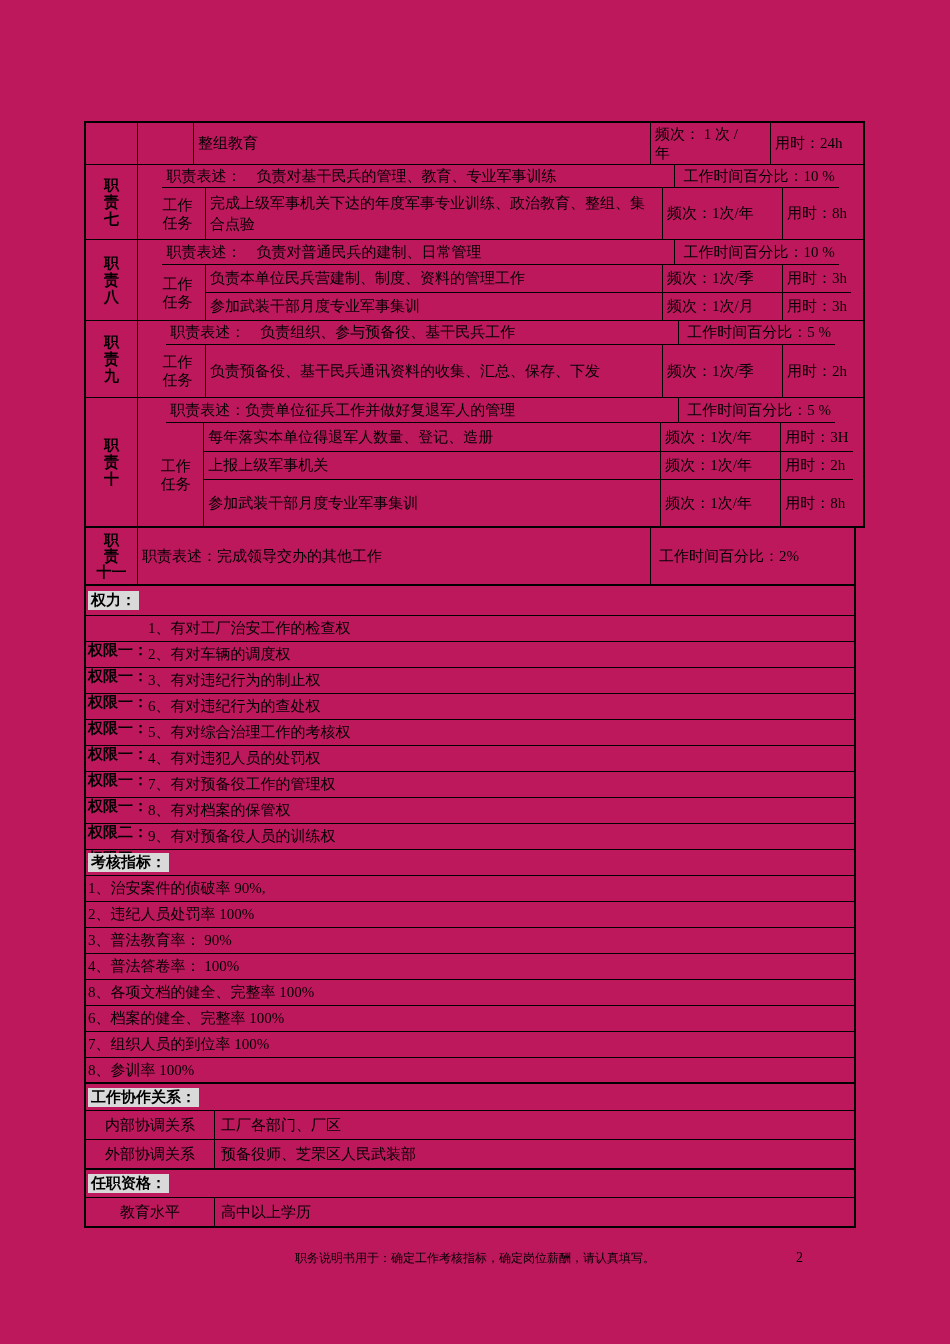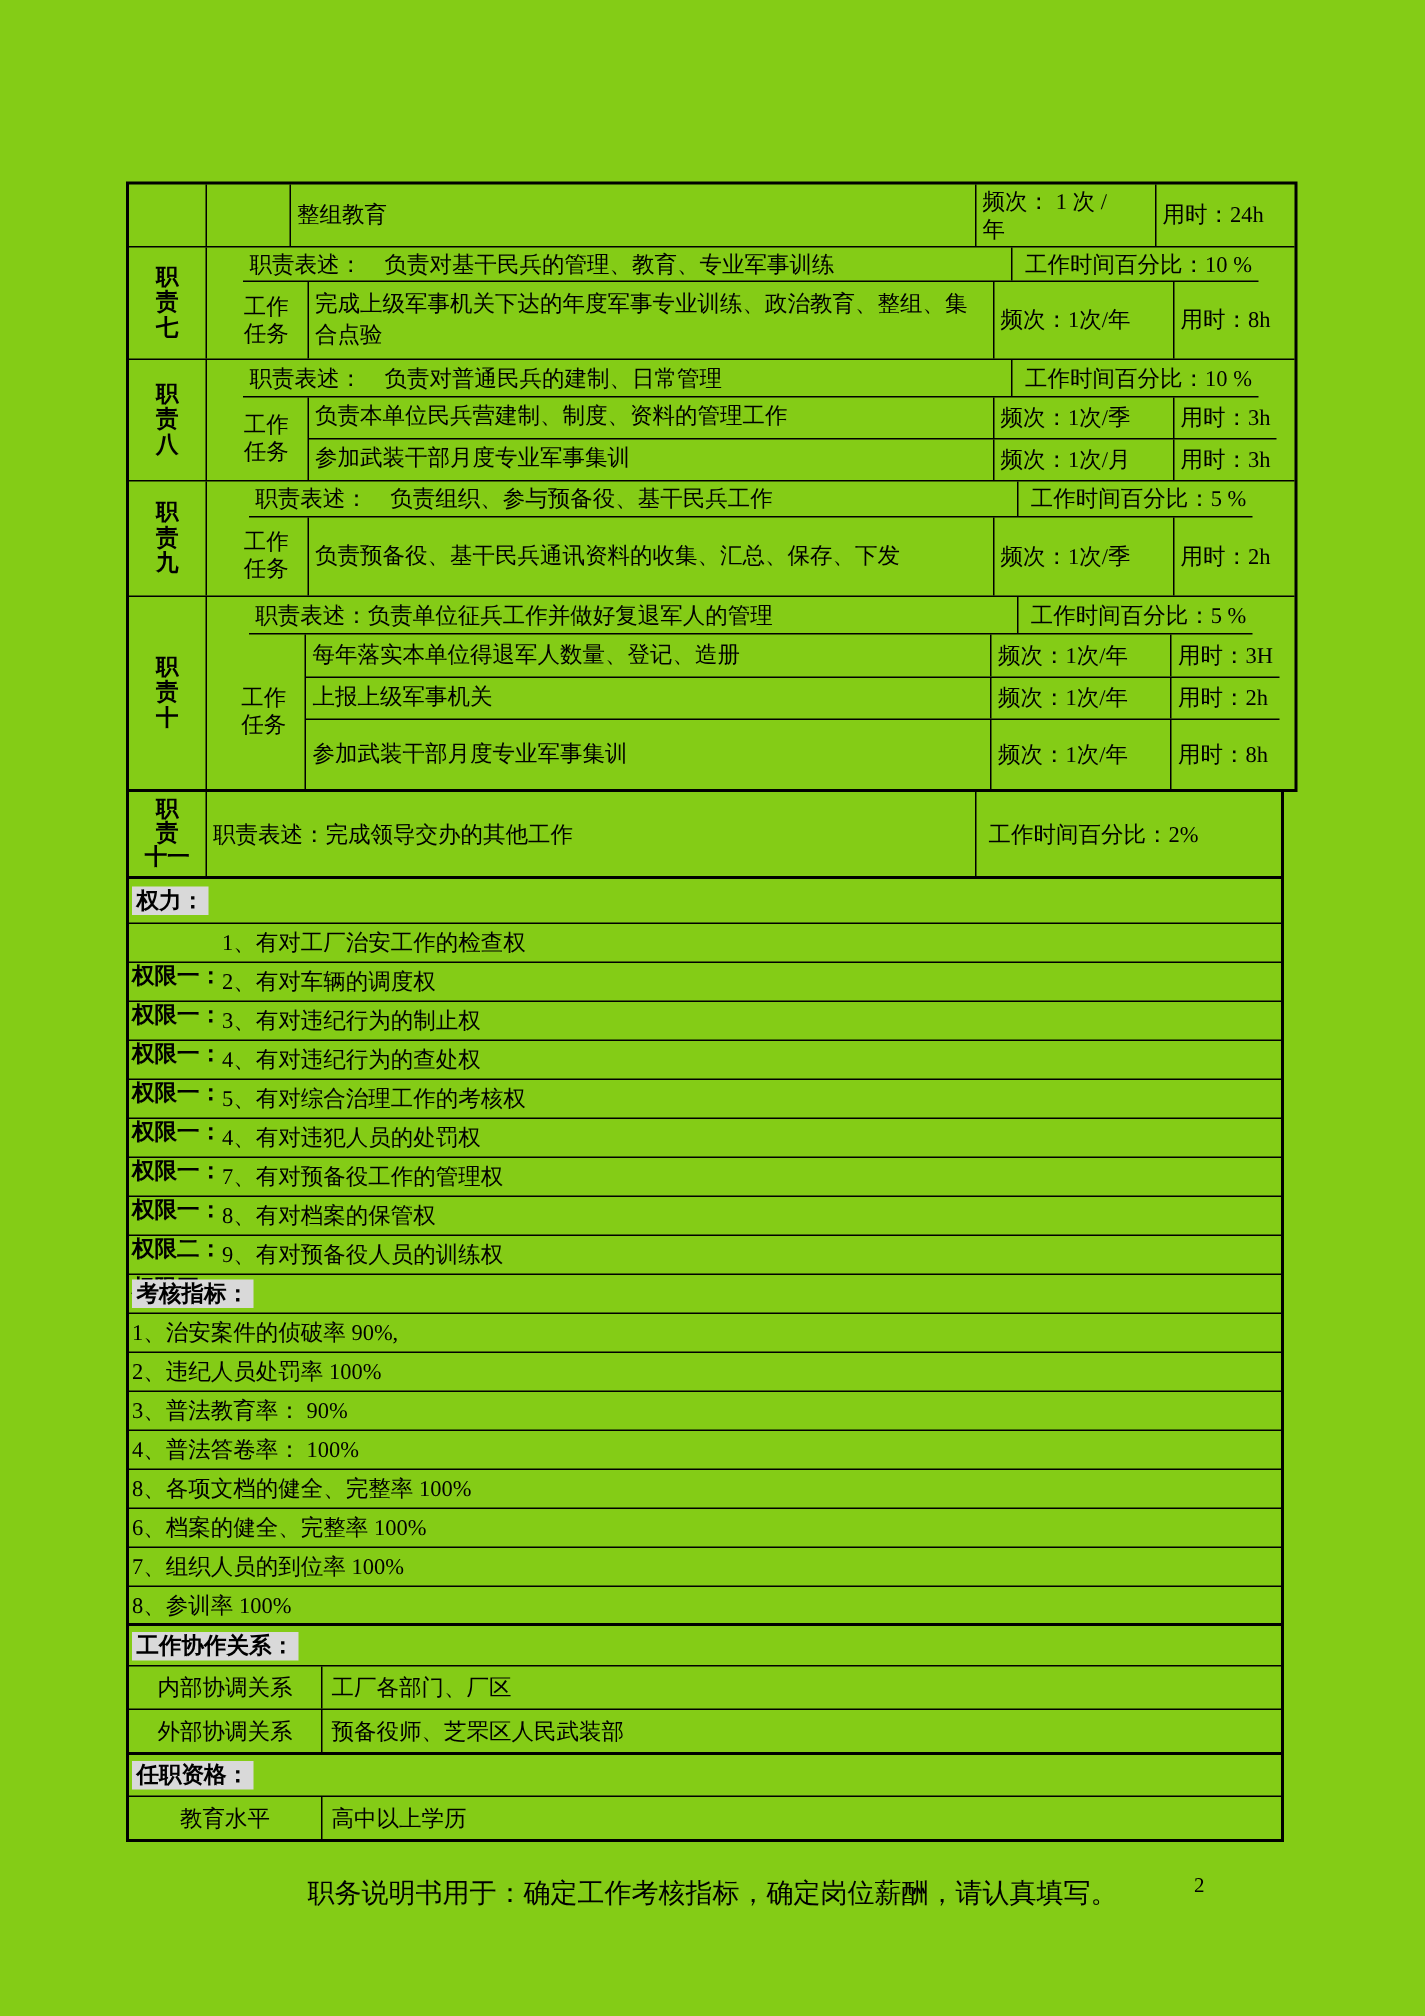--- a/index.html
+++ b/index.html
@@ -1,20 +1,20 @@
 <!DOCTYPE html>
 <html><head>
 <meta charset="utf-8">
 <style>
   * { box-sizing: border-box; margin: 0; padding: 0; }
   html,body { background:#fff; }
   .page {
     position: relative;
     width: 950px; height: 1344px;
-    background: #84cc16;
+    background: #be185d;
     font-family: "Liberation Serif", "DejaVu Serif", serif;
     font-size: 15px; color: #000;
     overflow: hidden;
   }
   .tables { position: absolute; left: 84px; top: 121px; width: 781px; }
   .tbl { border: 2px solid #000; }
   #t1 { width: 781px; }
   #t2 { width: 772px; border-top: none; display: flex; height: 58px; }
   #t3 { width: 772px; border-top: none; }
   
@@ -54,21 +54,21 @@
   .hl { background: #d9d9d9; font-weight: bold; padding: 0 3px; }
   .hrow { height: 30px; }
   .prow { height: 26px; }
   .prow b { font-weight: bold; margin-top: 44px; }
   .irow { height: 26px; }
   .kv { padding: 0 !important; }
   .kv .klabel { width: 129px; border-right: 1px solid #000; display: flex; align-items: center; justify-content: center; align-self: stretch; }
   .kv .kvalue { flex: 1; display: flex; align-items: center; padding-left: 6px; }
   .bold { font-weight: normal; }
   
-  .footer { position: absolute; top: 1250px; left: 0; width: 950px; text-align: center; font-size: 18px; }
+  .footer { position: absolute; top: 1250px; left: 0; width: 950px; text-align: center; font-size: 12px; }
   .pagenum { position: absolute; top: 1250px; left: 796px; font-size: 14px; }
 </style>
 </head>
 <body>
 
 <div class="page">
 
   <div class="tables">
 
     <div class="tbl" id="t1">
@@ -220,21 +220,21 @@
       <div class="prow">
           <b>权限一：</b>
           <span>2、有对车辆的调度权</span>
         </div>
       <div class="prow">
           <b>权限一：</b>
           <span>3、有对违纪行为的制止权</span>
         </div>
       <div class="prow">
           <b>权限一：</b>
-          <span>4、有对违纪行为的查处权</span>
+          <span>6、有对违纪行为的查处权</span>
         </div>
       <div class="prow">
           <b>权限一：</b>
           <span>5、有对综合治理工作的考核权</span>
         </div>
       <div class="prow">
           <b>权限一：</b>
           <span>4、有对违犯人员的处罚权</span>
         </div>
       <div class="prow">

